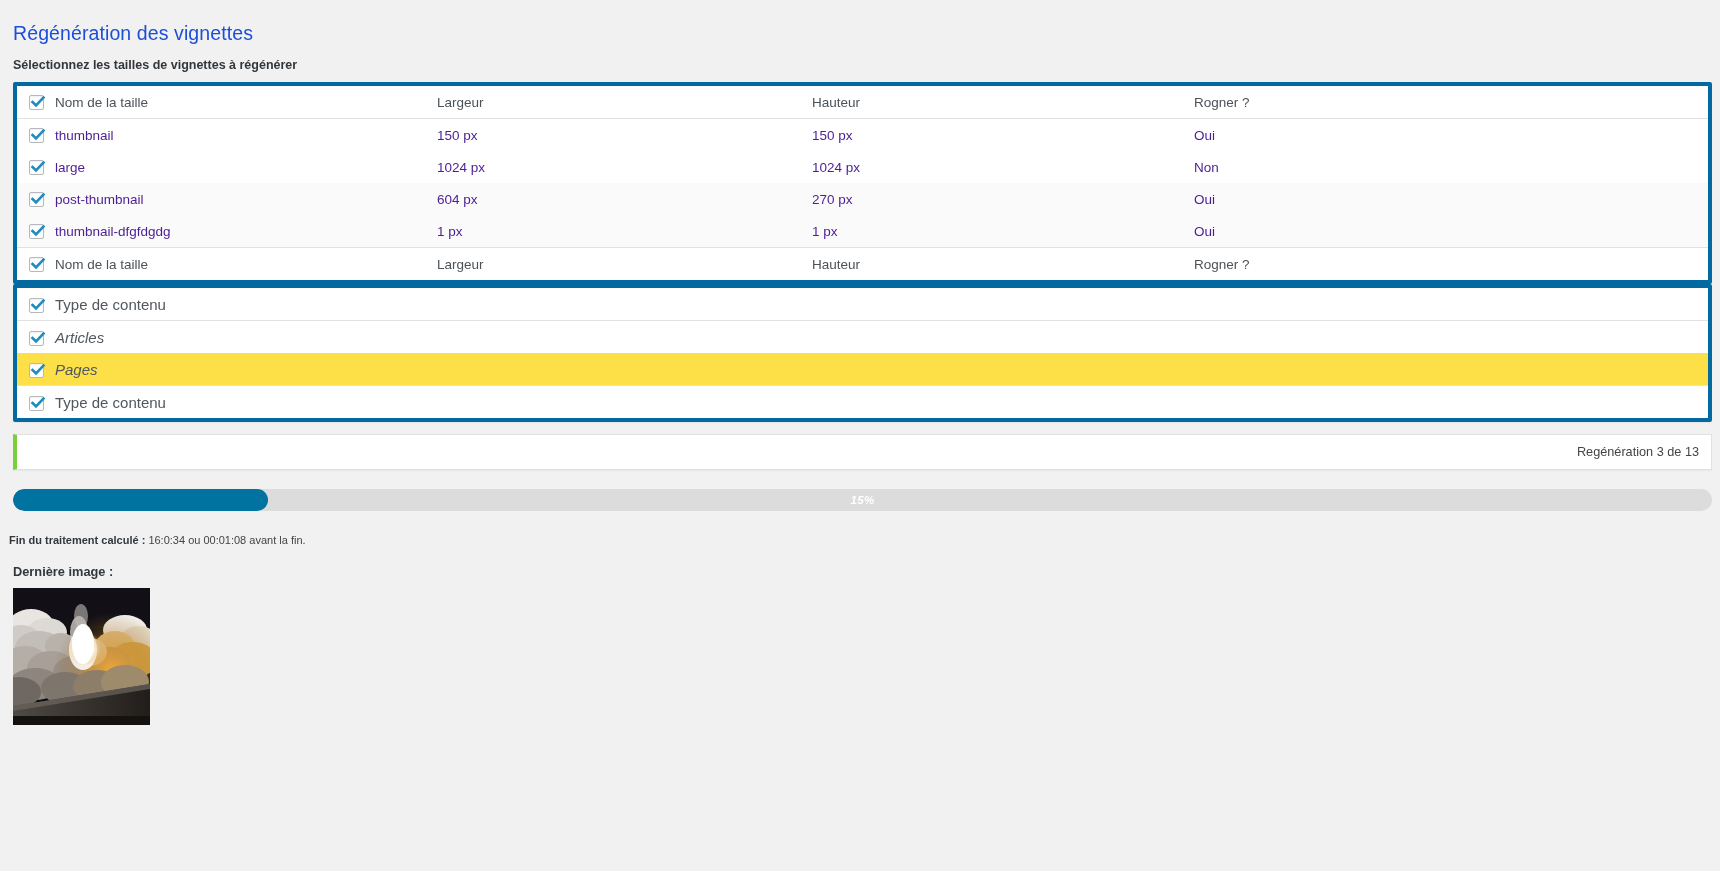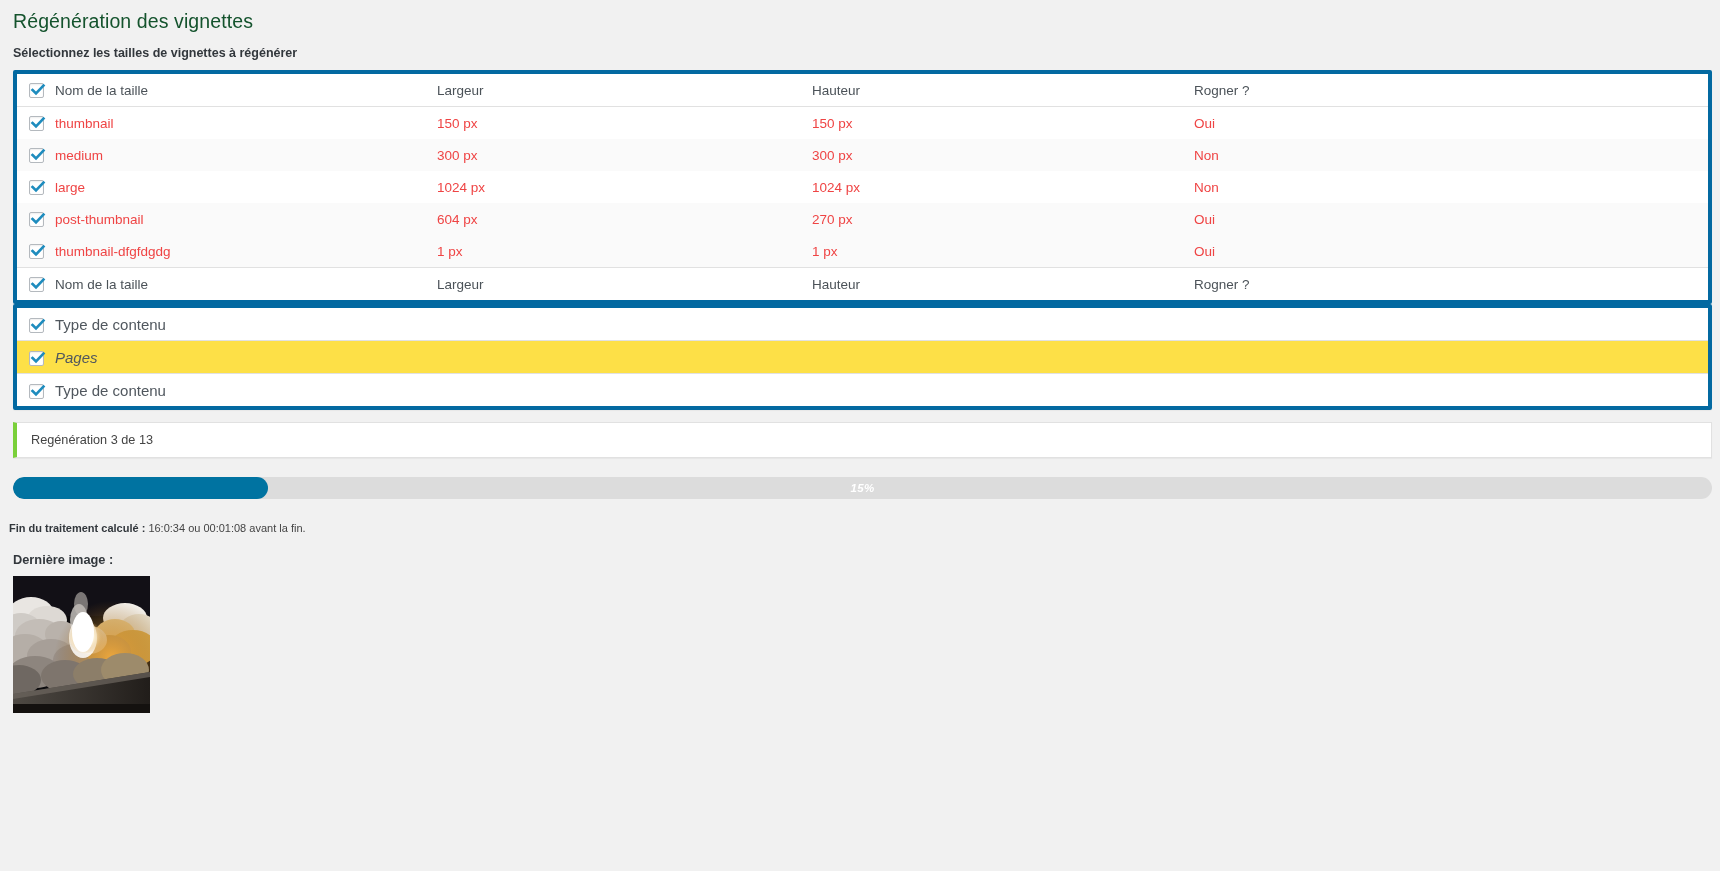--- a/index.html
+++ b/index.html
@@ -15,24 +15,24 @@
   #page {
     position: relative;
     width: 1720px;
     height: 871px;
     background: #f1f1f1;
   }
 
   
   .page-title {
     margin: 0;
-    padding: 9px 0 8px 13px;
+    padding: 21px 0 8px 13px;
     font-size: 19.5px;
     font-weight: 400;
-    color: #14532d;
+    color: #1d4ed8;
     line-height: 1.3;
     letter-spacing: .1px;
   }
 
   .section-label {
     margin: 0;
     padding: 4px 0 10px 13px;
     font-size: 12.5px;
     font-weight: 700;
     color: #32373c;
@@ -58,21 +58,21 @@
     width: 100%;
     border-collapse: collapse;
     table-layout: fixed;
   }
 
   table.sizes th,
   table.sizes td {
     text-align: left;
     font-weight: 400;
     font-size: 13.5px;
-    color: #ef4444;
+    color: #4c1d95;
     padding: 0;
     height: 32px;
     vertical-align: middle;
     border: none;
   }
 
   table.sizes thead th,
   table.sizes tfoot td {
     color: #4b5258;
   }
@@ -254,33 +254,20 @@
               <svg viewBox="0 0 18 18">
                   <path d="M3.5 9 L7 12.5 L14.5 4.5" fill="none" stroke="#1e8cbe" stroke-width="2.6" stroke-linecap="square"></path>
                 </svg>
             </span>
           </td>
           <td>thumbnail</td>
           <td>150 px</td>
           <td>150 px</td>
           <td>Oui</td>
         </tr>
-        <tr class="alt">
-          <td class="cb-cell">
-            <span class="cb">
-              <svg viewBox="0 0 18 18">
-                  <path d="M3.5 9 L7 12.5 L14.5 4.5" fill="none" stroke="#1e8cbe" stroke-width="2.6" stroke-linecap="square"></path>
-                </svg>
-            </span>
-          </td>
-          <td>medium</td>
-          <td>300 px</td>
-          <td>300 px</td>
-          <td>Non</td>
-        </tr>
         <tr>
           <td class="cb-cell">
             <span class="cb">
               <svg viewBox="0 0 18 18">
                   <path d="M3.5 9 L7 12.5 L14.5 4.5" fill="none" stroke="#1e8cbe" stroke-width="2.6" stroke-linecap="square"></path>
                 </svg>
             </span>
           </td>
           <td>large</td>
           <td>1024 px</td>
@@ -345,20 +332,30 @@
             <span class="cb">
               <svg viewBox="0 0 18 18">
                   <path d="M3.5 9 L7 12.5 L14.5 4.5" fill="none" stroke="#1e8cbe" stroke-width="2.6" stroke-linecap="square"></path>
                 </svg>
             </span>
           </th>
           <th>Type de contenu</th>
         </tr>
       </thead>
       <tbody>
+        <tr>
+          <td class="cb-cell">
+            <span class="cb">
+              <svg viewBox="0 0 18 18">
+                  <path d="M3.5 9 L7 12.5 L14.5 4.5" fill="none" stroke="#1e8cbe" stroke-width="2.6" stroke-linecap="square"></path>
+                </svg>
+            </span>
+          </td>
+          <td class="lbl-italic">Articles</td>
+        </tr>
         <tr class="alt">
           <td class="cb-cell">
             <span class="cb">
               <svg viewBox="0 0 18 18">
                   <path d="M3.5 9 L7 12.5 L14.5 4.5" fill="none" stroke="#1e8cbe" stroke-width="2.6" stroke-linecap="square"></path>
                 </svg>
             </span>
           </td>
           <td class="lbl-italic">Pages</td>
         </tr>
@@ -371,21 +368,21 @@
                   <path d="M3.5 9 L7 12.5 L14.5 4.5" fill="none" stroke="#1e8cbe" stroke-width="2.6" stroke-linecap="square"></path>
                 </svg>
             </span>
           </td>
           <td>Type de contenu</td>
         </tr>
       </tfoot>
     </table>
   </div>
 
-  <div class="notice" style="border-left-color: rgb(122, 208, 58);">
+  <div class="notice" style="border-left-color: rgb(122, 208, 58); text-align: right;">
     <span>Regénération 3 de 13</span>
   </div>
 
   <div class="progress-area">
     <div class="progress-track" style="background: rgb(220, 220, 220);">
       <div class="progress-fill" style="width: 15%; background: rgb(0, 115, 161);"></div>
       <div class="progress-pct">15%</div>
     </div>
   </div>
 

